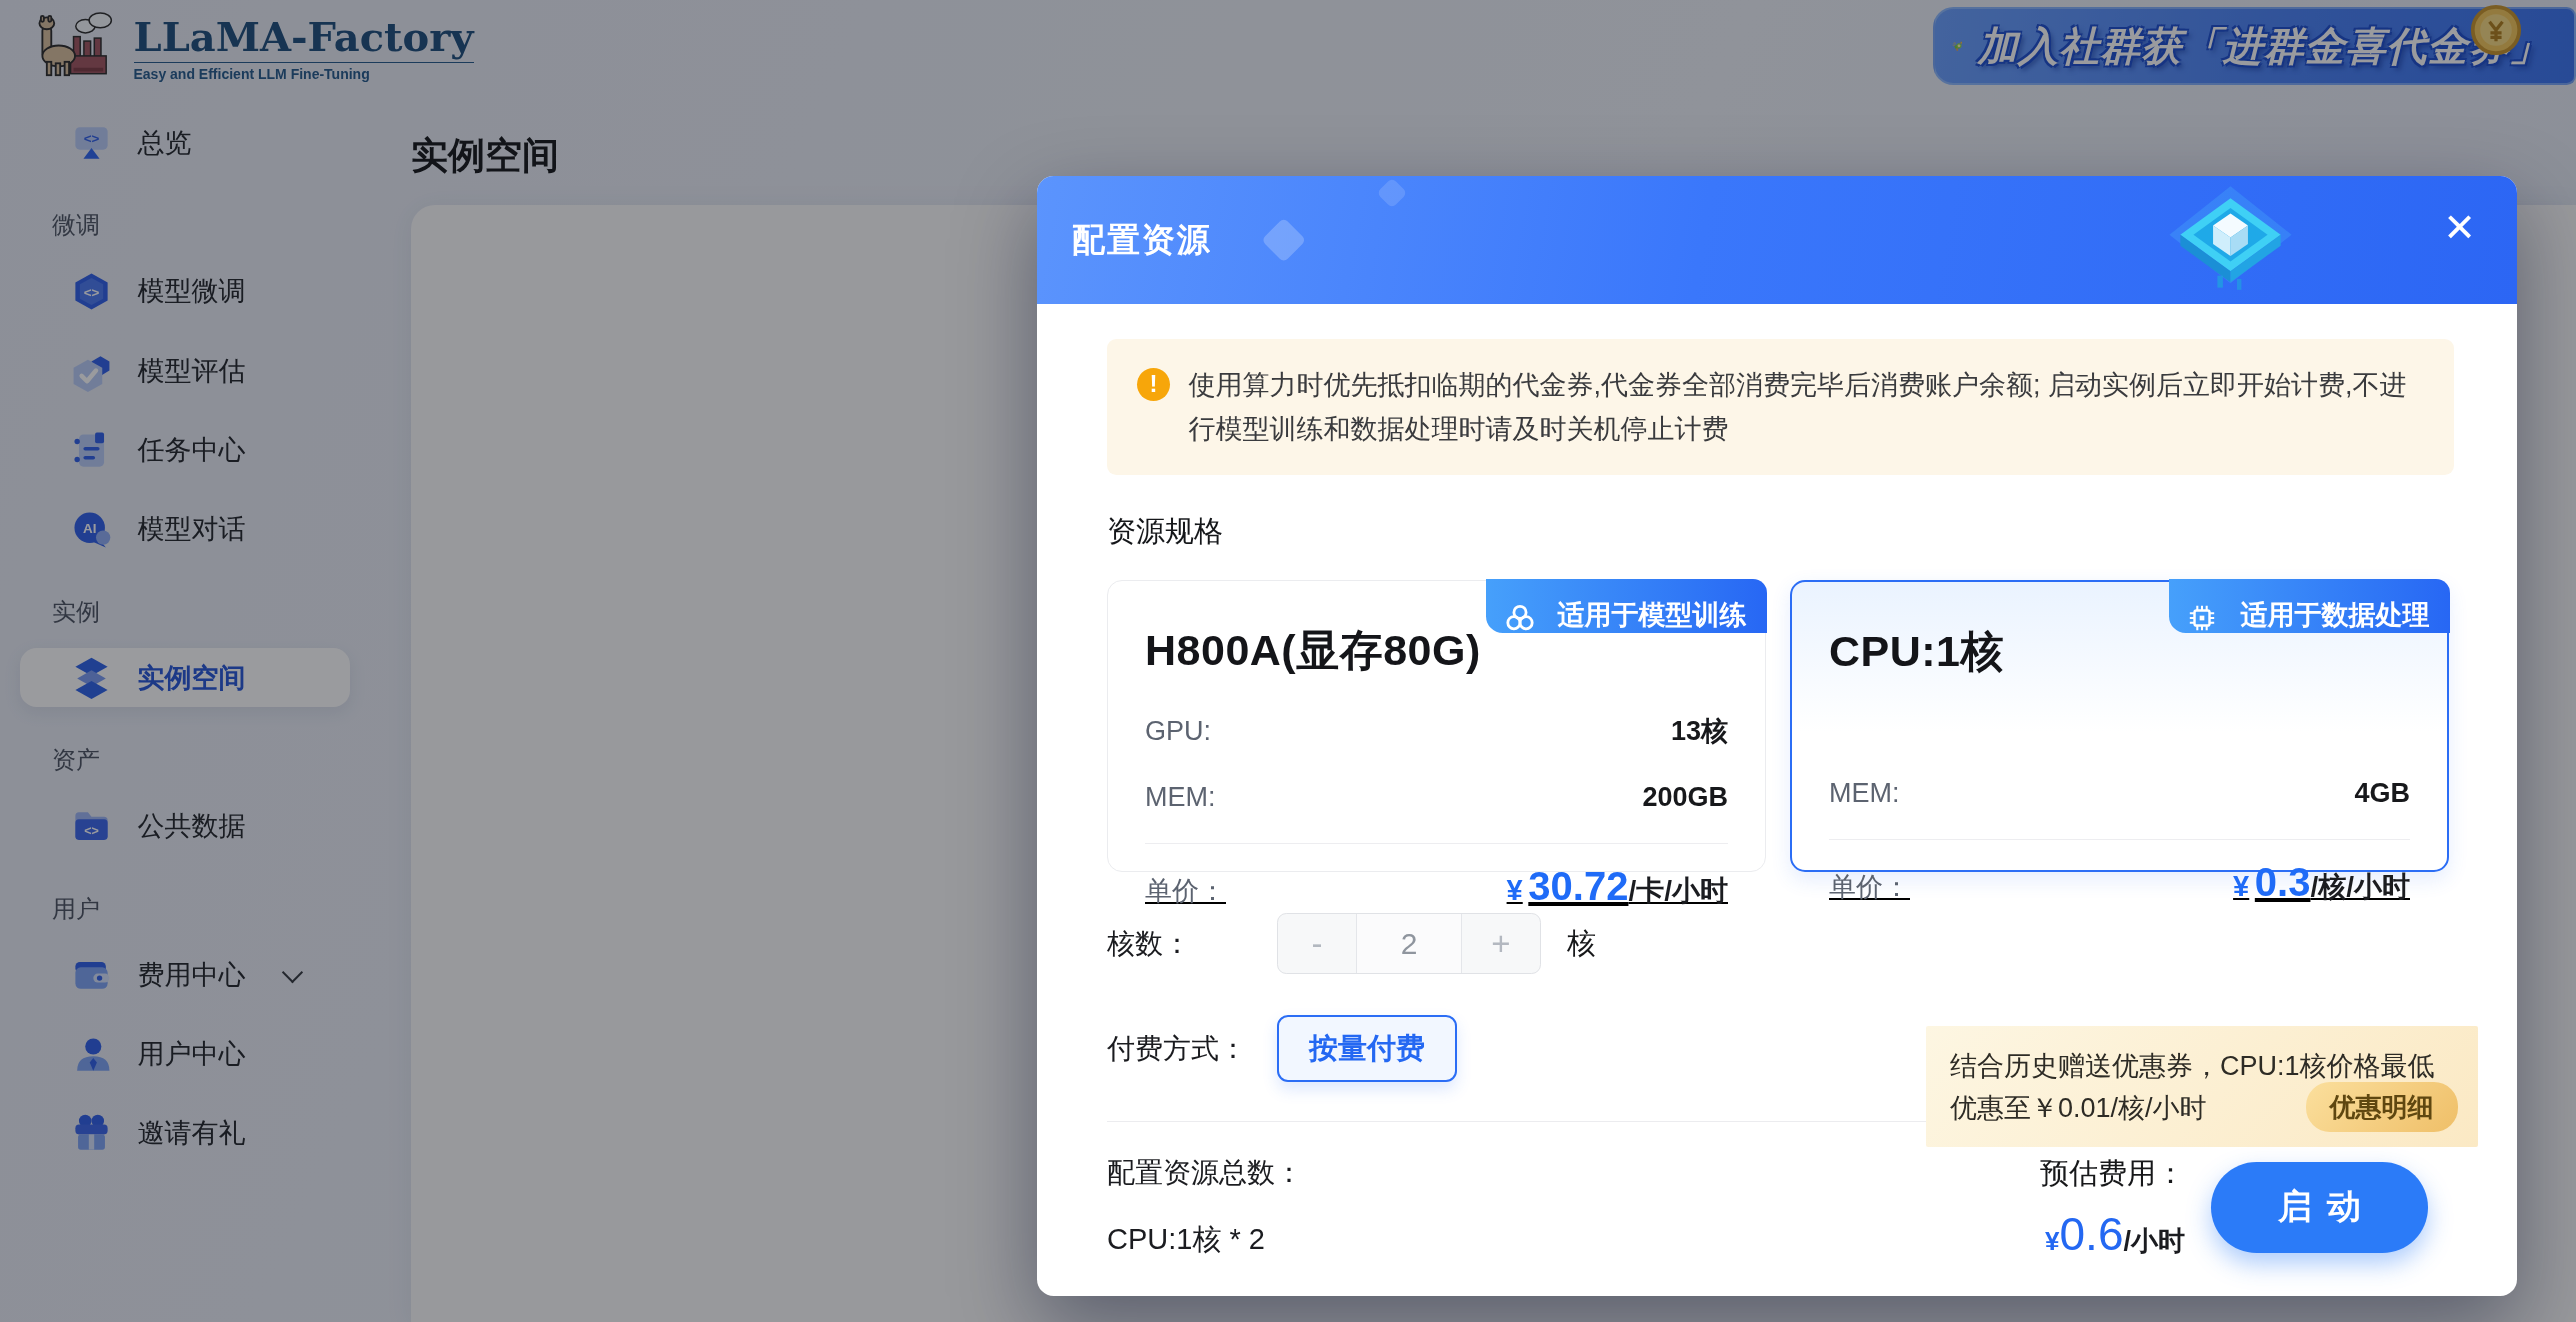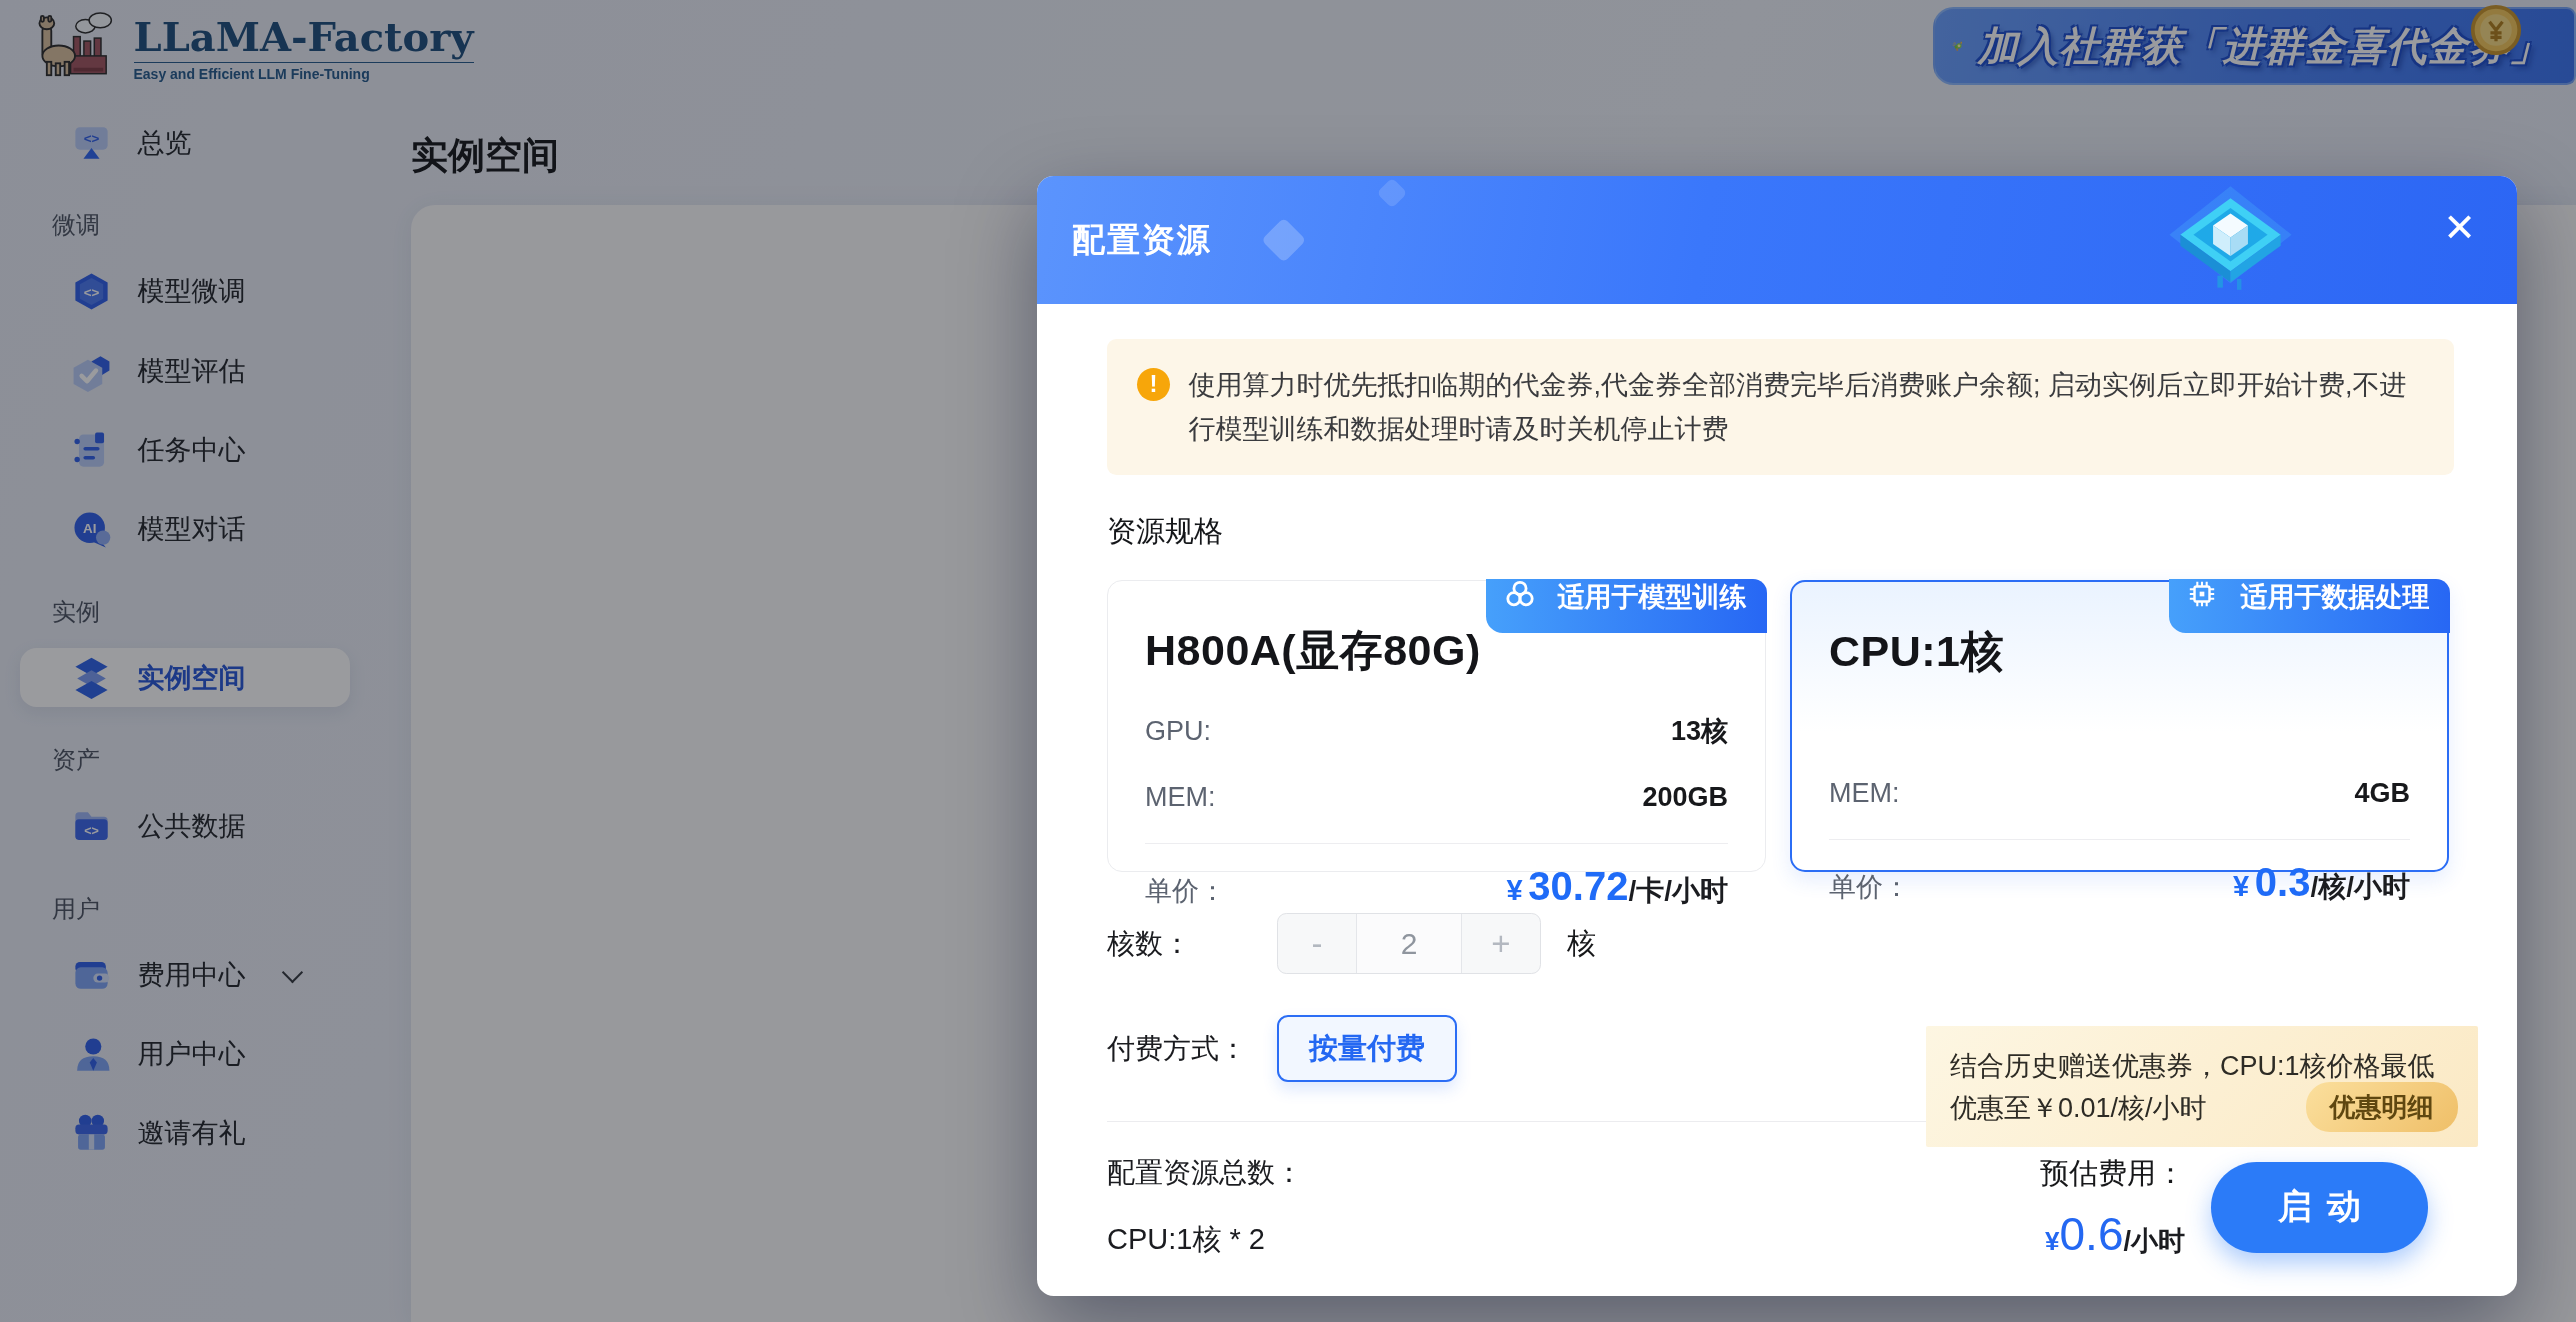--- a/index.html
+++ b/index.html
@@ -62,30 +62,30 @@
     display:flex;align-items:center;justify-content:center;flex:0 0 auto;margin-top:4.6px;}
   .notice-text{font-size:27px;line-height:44px;color:#3a3b3e;}
   
   .spec-label{margin-top:37px;font-size:29px;color:#15171a;font-weight:500;}
   .cards{display:flex;gap:24px;margin-top:28px;}
   .card{position:relative;width:659px;height:292px;box-sizing:border-box;background:#fff;
     border:1.9px solid #ebecef;border-radius:15px;padding:41px 37px 0 37px;cursor:pointer;}
   .card.selected{border:2.8px solid #2b6df5;background:linear-gradient(180deg,#eaf3ff 0%,#ffffff 52%);
     box-shadow:0 7.4px 20.4px rgba(43,109,245,.12);}
   .card-title{font-size:43px;font-weight:800;color:#141519;letter-spacing:0.5px;}
-  .badge{position:absolute;top:-1.9px;right:-1.9px;height:54px;display:flex;align-items:flex-start;gap:23px;
+  .badge{position:absolute;top:-1.9px;right:-1.9px;height:54px;display:flex;align-items:flex-end;gap:23px;
     padding:0 20.4px 0 18.5px;background:linear-gradient(90deg,#46a0fb 0%,#2767f4 100%);
     border-radius:0 14px 0 16.7px;color:#fff;font-size:27px;font-weight:700;}
   .card.selected .badge{top:-2.8px;right:-2.8px;}
   .spec-row{display:flex;justify-content:space-between;align-items:baseline;margin-top:33px;font-size:27px;}
   .spec-row.hidden-row{visibility:hidden;}
   .spec-key{color:#5c6370;}
   .spec-val{color:#17181b;font-weight:700;}
   .card-divider{border-top:1.9px solid #ededf0;margin-top:30px;}
-  .price-row{display:flex;justify-content:space-between;align-items:baseline;padding-top:20.4px;}
+  .price-row{display:flex;justify-content:space-between;align-items:baseline;padding-top:20.4px;text-decoration:underline;}
   .price-key{color:#5c6370;font-size:27px;}
   .price-wrap{display:flex;align-items:baseline;}
   .price-cur{color:#1f6bf7;font-size:29px;font-weight:800;margin-right:5.6px;}
   .price-num{color:#1f6bf7;font-size:40px;font-weight:800;}
   .price-unit{color:#1b1c20;font-size:28px;font-weight:600;}
   
   .form-row{display:flex;align-items:center;margin-top:41px;}
   .form-label{width:170px;font-size:28px;color:#1a1b1f;flex:0 0 auto;}
   .stepper{display:flex;height:59px;border:1.9px solid #e0e2e6;border-radius:9.3px;overflow:hidden;background:#f7f8f9;}
   .step-btn{width:78px;display:flex;align-items:center;justify-content:center;font-size:33px;color:#b3b8c0;cursor:pointer;}

